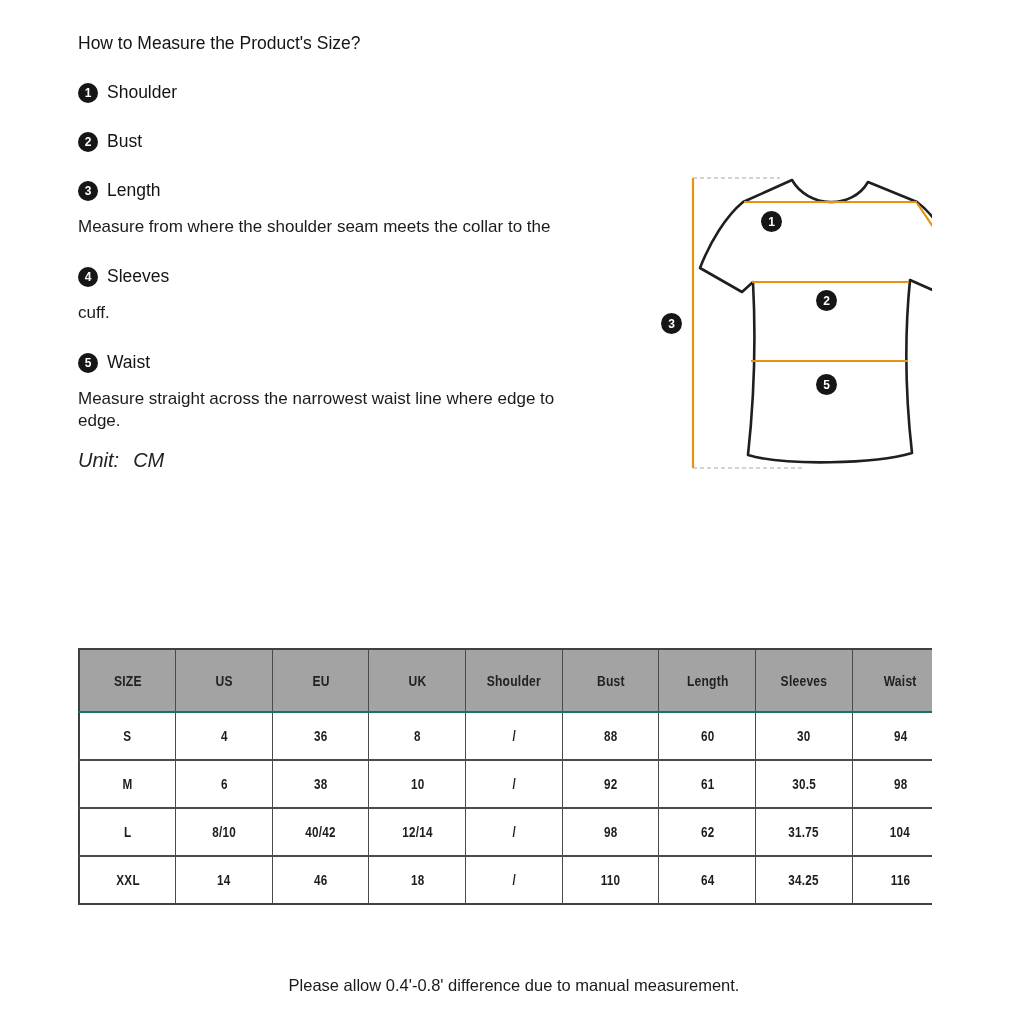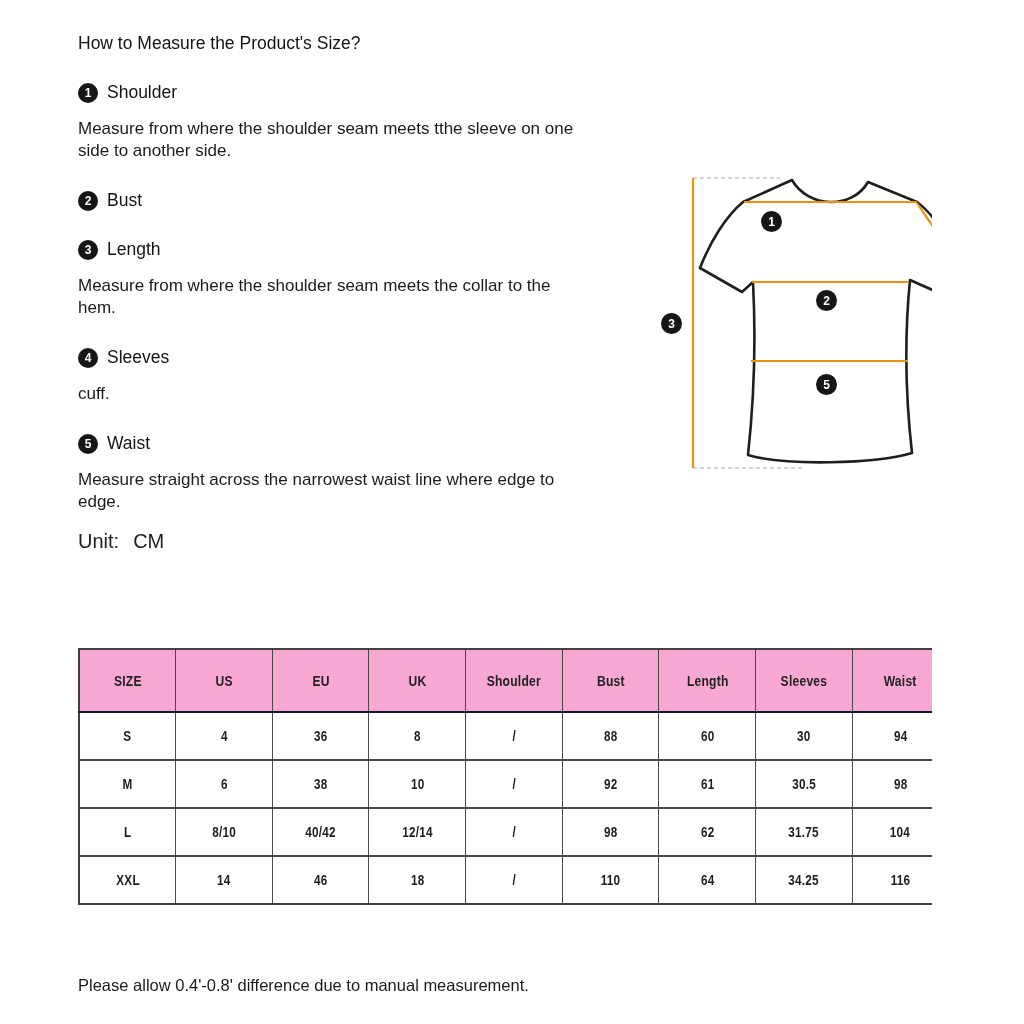--- a/index.html
+++ b/index.html
@@ -10,71 +10,66 @@
   .left-col { position:absolute; left:78px; top:0; width:545px; }
   .doc-title { margin-top:32px; font-size:17.5px; line-height:22px; color:#141414; white-space:nowrap; }
 
   .sec-head { display:flex; align-items:center; gap:9px; margin-top:28px; }
   .badge { width:20px; height:20px; border-radius:50%; background:#161616; color:#fff;
     font-size:12px; font-weight:700; display:flex; align-items:center; justify-content:center; flex:0 0 20px; }
   .sec-label { font-size:17.5px; color:#141414; }
   .sec-desc { margin-top:15px; font-size:17px; line-height:22px; color:#1b1b1b; }
   .sec-desc div { white-space:nowrap; }
 
-  .unit-line { margin-top:16px; font-size:20px; line-height:25px; color:#222; }
+  .unit-line { margin-top:16px; font-size:20px; line-height:25px; color:#222;font-style:italic; }
   .unit-line .uv { padding-left:14px; }
 
   
   .diagram { position:absolute; left:640px; top:160px; width:380px; height:322px; }
   .diagram svg { position:absolute; left:0; top:0; }
   .dbadge { position:absolute; width:21px; height:21px; border-radius:50%; background:#161616; color:#fff;
     font-size:12px; font-weight:700; display:flex; align-items:center; justify-content:center; }
 
   
   .size-table-wrap { position:absolute; left:78px; top:648px; width:872px; }
   table { width:100%; border-collapse:collapse; table-layout:fixed; border:2px solid #404040; }
   th, td { border:1px solid #4a4a4a; text-align:center; vertical-align:middle; }
-  thead th { height:63px; background:#f9a8d4; border-bottom:2px solid #0f172a; }
+  thead th { height:63px; background:#a3a3a3; border-bottom:2px solid #0f766e; }
   tbody td { height:48px; background:#fff; border-top:2px solid #4a4a4a; }
   .cnd { display:inline-block; transform:scaleX(0.78); transform-origin:center;
     font-size:15px; font-weight:600; color:#1d1d1d; letter-spacing:0.3px; white-space:nowrap; }
   thead .cnd { font-size:15.5px; color:#222; }
 
-  .footer-note { position:absolute; left:78px; top:976px; width:872px; 
+  .footer-note { position:absolute; left:78px; top:976px; width:872px; text-align:center;
     font-size:16.5px; color:#1b1b1b; }
 </style>
 </head>
 <body>
 
 <div class="page">
 
   <div class="left-col">
     <div class="doc-title">How to Measure the Product's Size?</div>
 
     <div class="sec-head">
       <span class="badge">1</span>
       <span class="sec-label">Shoulder</span>
     </div>
-    <div class="sec-desc">
-      <div>Measure from where the shoulder seam meets tthe sleeve on one</div>
-      <div>side to another side.</div>
-    </div>
 
     <div class="sec-head">
       <span class="badge">2</span>
       <span class="sec-label">Bust</span>
     </div>
 
     <div class="sec-head">
       <span class="badge">3</span>
       <span class="sec-label">Length</span>
     </div>
     <div class="sec-desc">
       <div>Measure from where the shoulder seam meets the collar to the</div>
-      <div>hem.</div>
     </div>
 
     <div class="sec-head">
       <span class="badge">4</span>
       <span class="sec-label">Sleeves</span>
     </div>
     <div class="sec-desc">
       <div>cuff.</div>
     </div>
 

